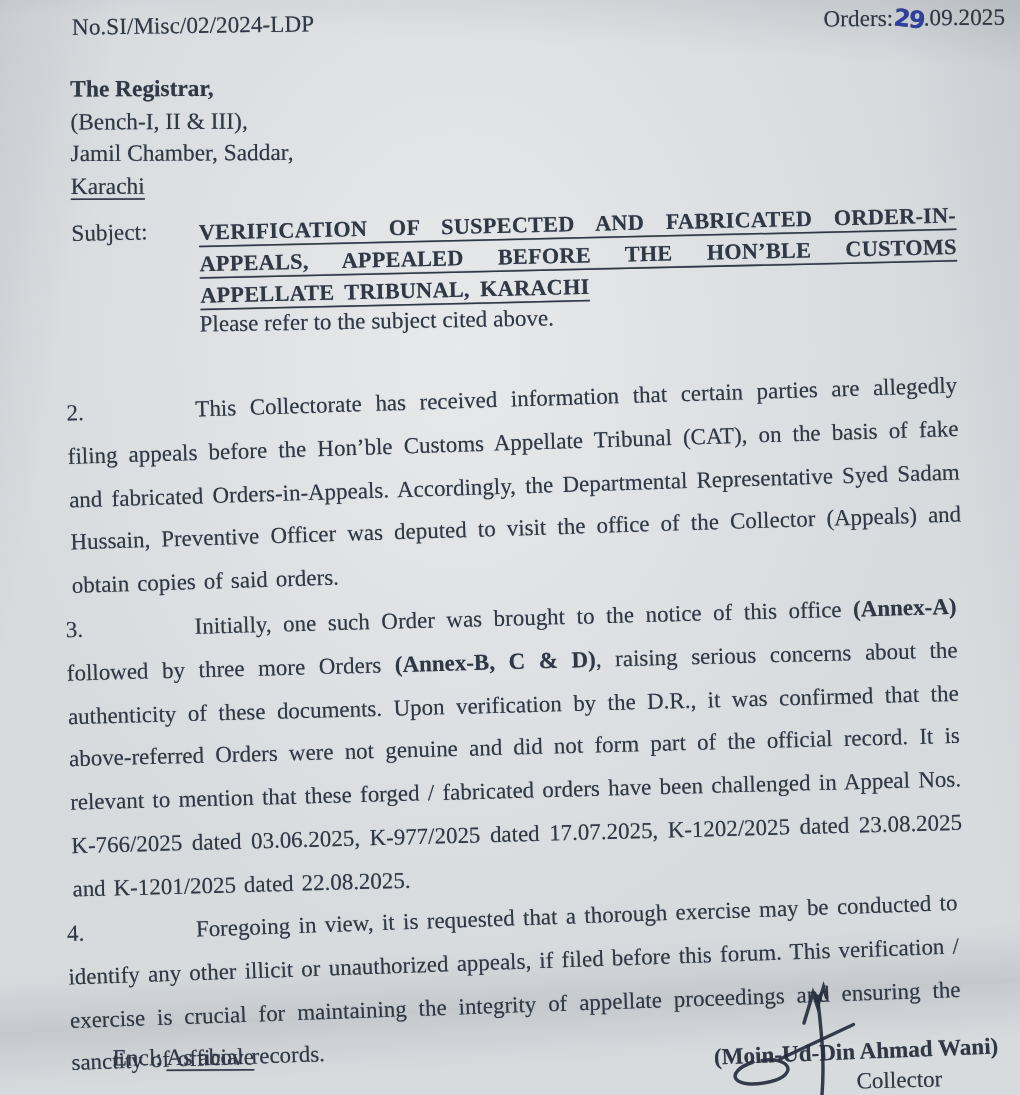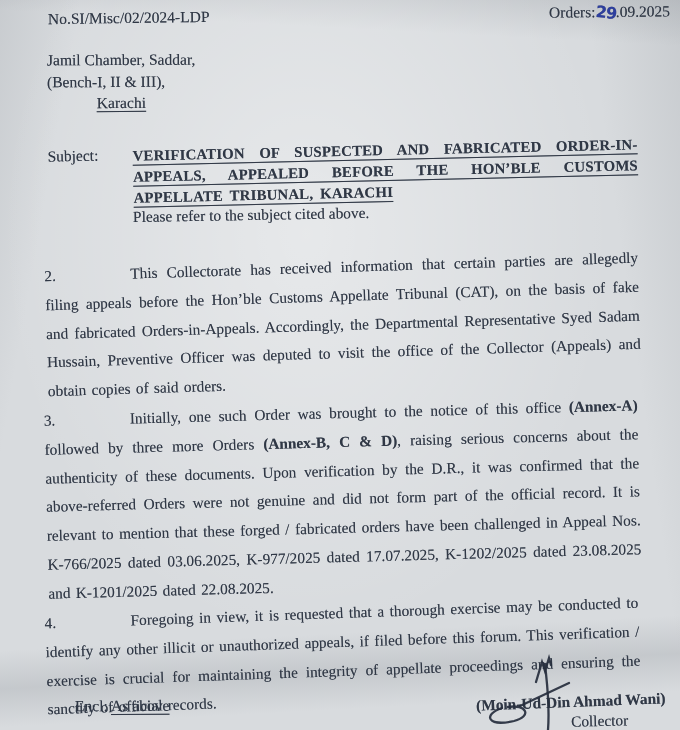--- a/index.html
+++ b/index.html
@@ -22,21 +22,21 @@
   .abs{position:absolute;}
   .ref-no{left:48px;top:9px;font-size:15.5px;transform:rotate(-0.8deg);}
   .date-line{right:10px;top:2px;font-size:15.5px;transform:rotate(-0.6deg);}
   .hand-day{
     display:inline-block;color:var(--handwriting_blue,#2e3f9e);
     font-family:"DejaVu Sans",sans-serif;font-size:16px;font-weight:bold;
     transform:rotate(7deg) translateY(1px);letter-spacing:-1px;
   }
   .recipient{left:47px;top:49px;font-size:15.6px;line-height:1.38;transform:rotate(-0.3deg);}
   .recipient .r1{font-weight:bold;}
-  .recipient .r5{text-decoration:underline;text-underline-offset:3px;text-align:center;}
+  .recipient .r5{text-decoration:underline;text-underline-offset:3px;}
   .subject-row{left:48px;top:141px;width:592px;display:flex;transform:rotate(-1.3deg);}
   .subject-label{width:85px;flex:0 0 85px;font-size:15.5px;}
   .subject-text{
     width:505px;font-size:14.8px;font-weight:bold;text-align:justify;
     line-height:1.42;letter-spacing:0.2px;word-spacing:3px;
     text-decoration:underline;text-underline-offset:3.5px;
   }
   .intro{left:133px;top:206px;font-size:15.4px;transform:rotate(-1deg);}
   .para{
     width:594px;font-size:15.3px;line-height:1.88;text-align:justify;word-spacing:1.5px;
@@ -59,22 +59,23 @@
 
 <div class="page">
 
   <div class="abs ref-no txt">No.SI/Misc/02/2024-LDP</div>
 
   <div class="abs date-line txt">
     <span>Orders:</span><span class="hand-day">29</span><span>.09.2025</span>
   </div>
 
   <div class="abs recipient txt">
+    <div class="r1">The Registrar,</div>
+    <div>(Bench-I, II &amp; III),</div>
     <div>Jamil Chamber, Saddar,</div>
-    <div>(Bench-I, II &amp; III),</div>
     <div class="r5">Karachi</div>
   </div>
 
   <div class="abs subject-row">
     <div class="subject-label txt">Subject:</div>
     <div class="subject-text txt">VERIFICATION OF SUSPECTED AND FABRICATED ORDER-IN-APPEALS, APPEALED BEFORE THE HON’BLE CUSTOMS APPELLATE TRIBUNAL, KARACHI</div>
   </div>
 
   <div class="abs intro txt">Please refer to the subject cited above.</div>
 

